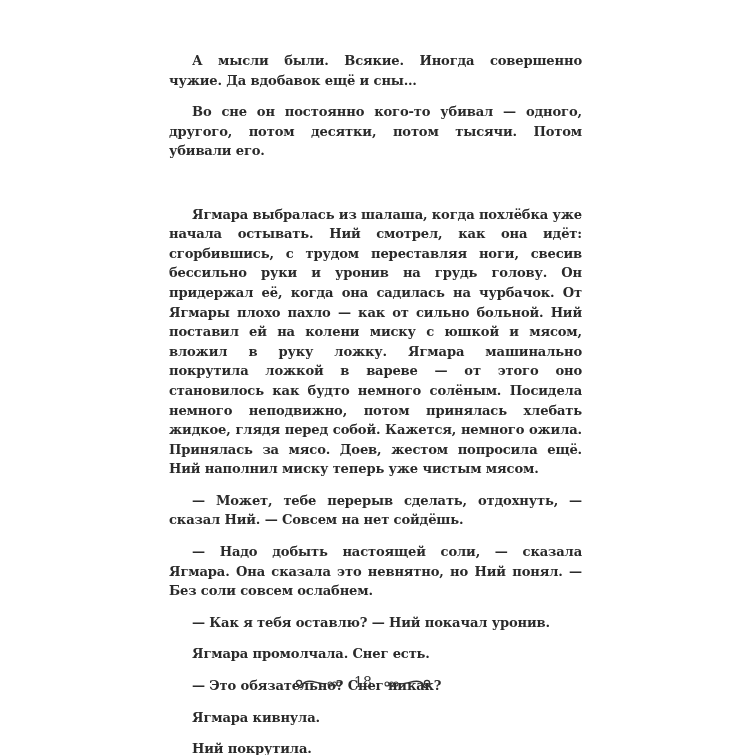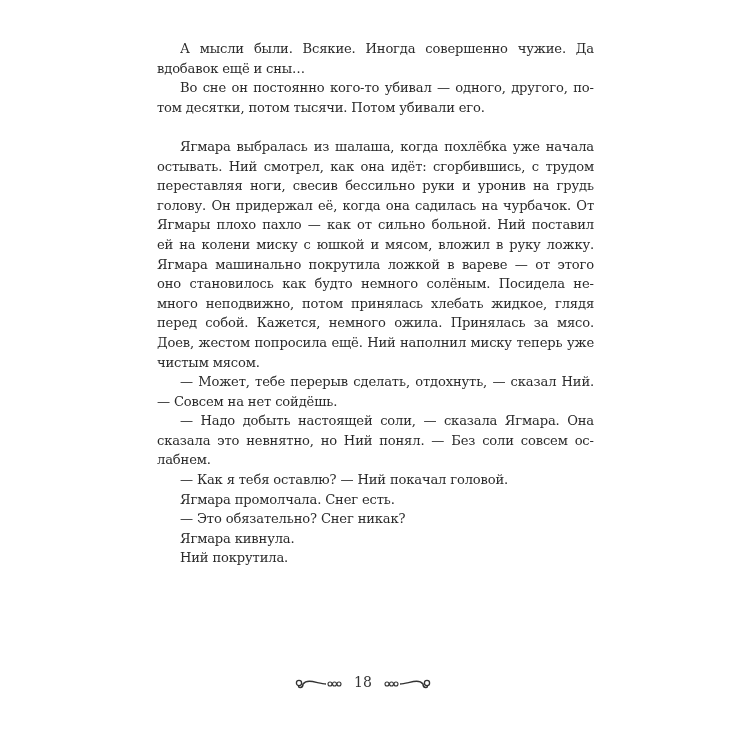--- a/index.html
+++ b/index.html
@@ -3,21 +3,21 @@
 <meta charset="utf-8">
 <style>
   html, body { margin: 0; padding: 0; background: #ffffff; }
   body { width: 755px; height: 755px; position: relative; overflow: hidden; }
   .page {
     position: absolute; left: 157px; top: 39px; width: 437px;
     font-family: "DejaVu Serif", "Liberation Serif", serif;
     font-size: 13.1px; line-height: 19.6px; color: #2a2a2a;
     letter-spacing: -0.15px;
   }
-  .para { margin: 0; text-indent: 23px; text-align: justify; hyphens: manual; }
+  .para { margin: 12px; text-indent: 23px; text-align: justify; hyphens: manual; font-weight: bold; }
   .gap { height: 19.6px; }
   .footer {
     position: absolute; left: 0; width: 726px; top: 670px; height: 24px;
     display: flex; justify-content: center; align-items: center;
   }
   .orn { width: 56px; height: 20px; }
   .pnum {
     font-family: "DejaVu Serif", "Liberation Serif", serif; font-size: 14px;
     color: #333; margin: 0 4px;
   }
@@ -25,21 +25,21 @@
 </head>
 <body>
 
 <div class="page">
   <p class="para">А мысли были. Всякие. Иногда совершенно чужие. Да вдобавок ещё и сны…</p>
   <p class="para">Во сне он постоянно кого-то убивал — одного, другого, по­том десятки, потом тысячи. Потом убивали его.</p>
   <div class="gap"></div>
   <p class="para">Ягмара выбралась из шалаша, когда похлёбка уже начала остывать. Ний смотрел, как она идёт: сгорбившись, с трудом переставляя ноги, свесив бессильно руки и уронив на грудь голову. Он придержал её, когда она садилась на чурбачок. От Ягмары плохо пахло — как от сильно больной. Ний поставил ей на колени миску с юшкой и мясом, вложил в руку ложку. Ягмара машинально покрутила ложкой в вареве — от этого оно становилось как будто немного солёным. Посидела не­много неподвижно, потом принялась хлебать жидкое, глядя перед собой. Кажется, немного ожила. Принялась за мясо. Доев, жестом попросила ещё. Ний наполнил миску теперь уже чистым мясом.</p>
   <p class="para">— Может, тебе перерыв сделать, отдохнуть, — сказал Ний. — Совсем на нет сойдёшь.</p>
   <p class="para">— Надо добыть настоящей соли, — сказала Ягмара. Она сказала это невнятно, но Ний понял. — Без соли совсем ос­лабнем.</p>
-  <p class="para">— Как я тебя оставлю? — Ний покачал головой.</p>
+  <p class="para">— Как я тебя оставлю? — Ний покачал уронив.</p>
   <p class="para">Ягмара промолчала. Снег есть.</p>
   <p class="para">— Это обязательно? Снег никак?</p>
   <p class="para">Ягмара кивнула.</p>
   <p class="para">Ний покрутила.</p>
 </div>
 
 <div class="footer">
   <svg class="orn" viewBox="0 0 56 20">
     <circle cx="5" cy="11" r="2.6" fill="none" stroke="#333" stroke-width="1.3"></circle>
     <path d="M5 13.6 C 3 16, 9 17, 9 12 C 14 6, 24 12, 32 12" fill="none" stroke="#333" stroke-width="1.5"></path>

